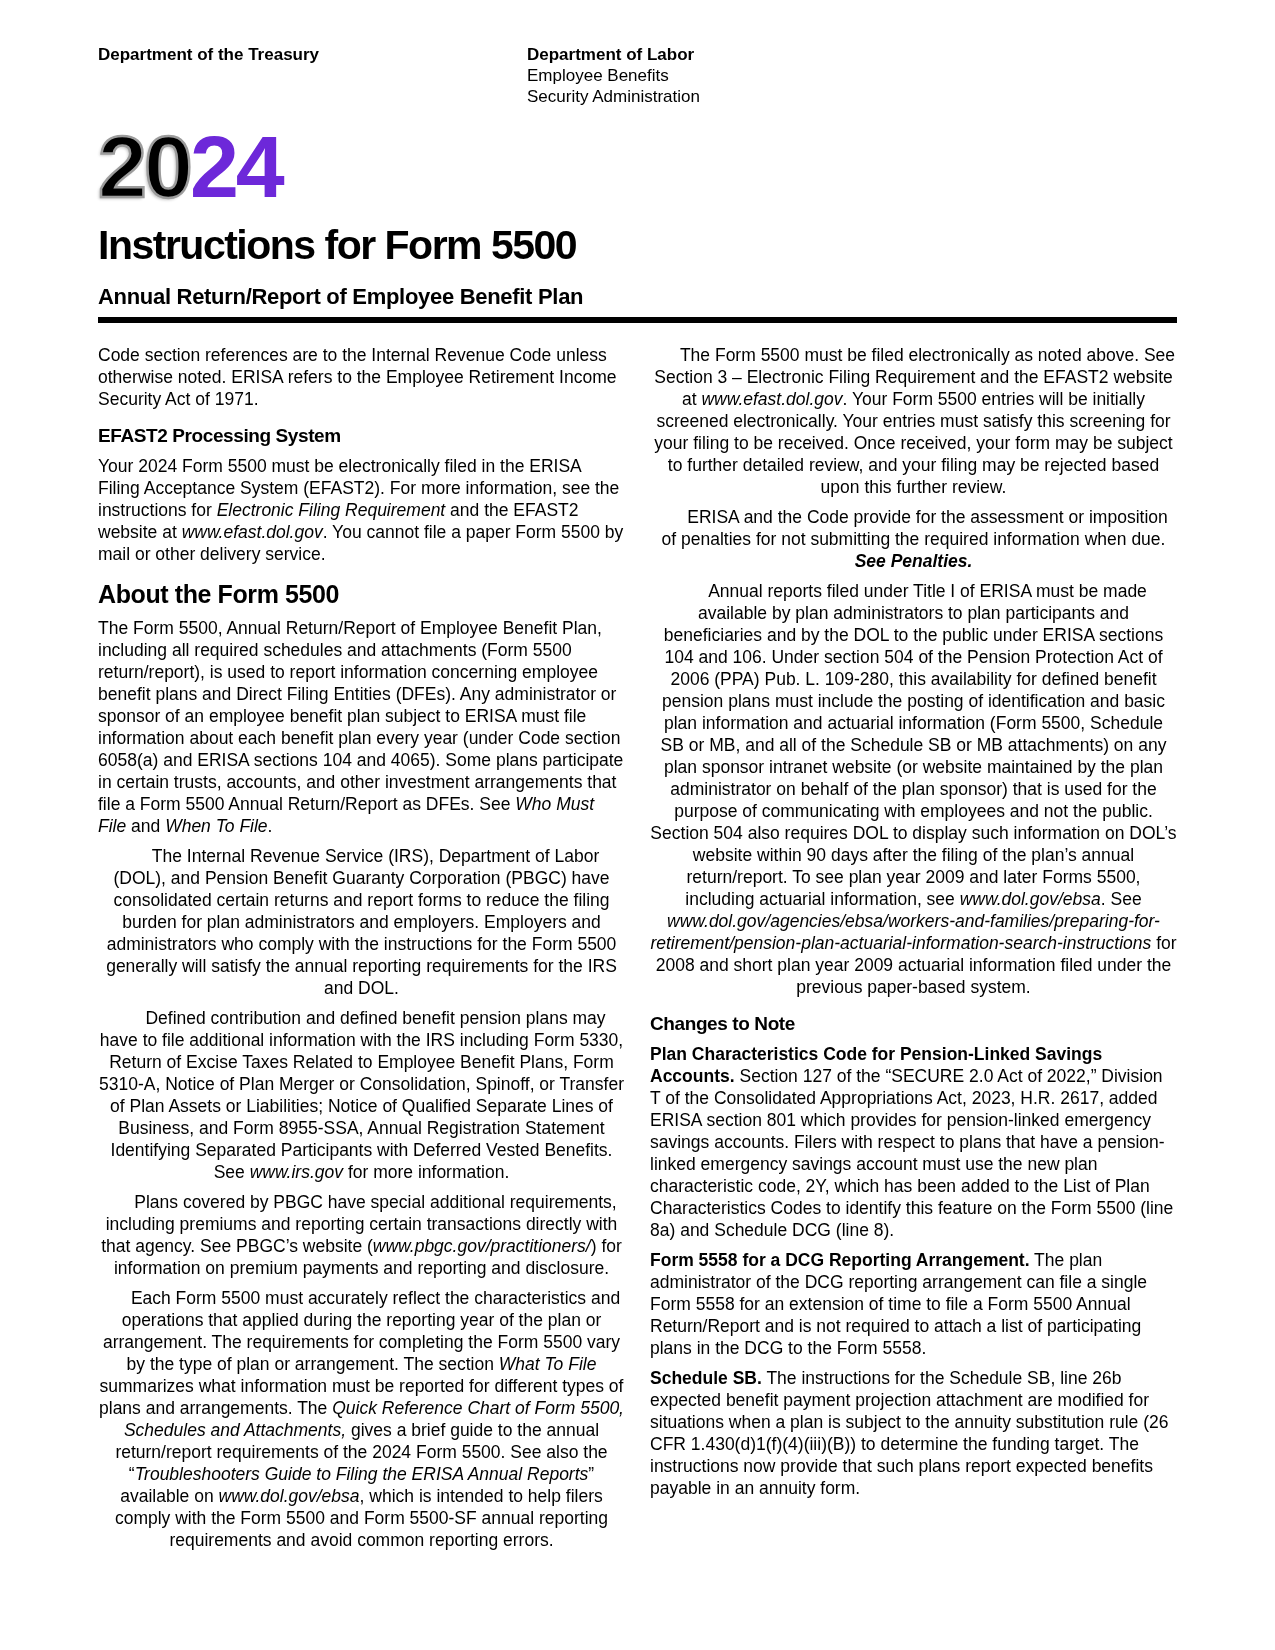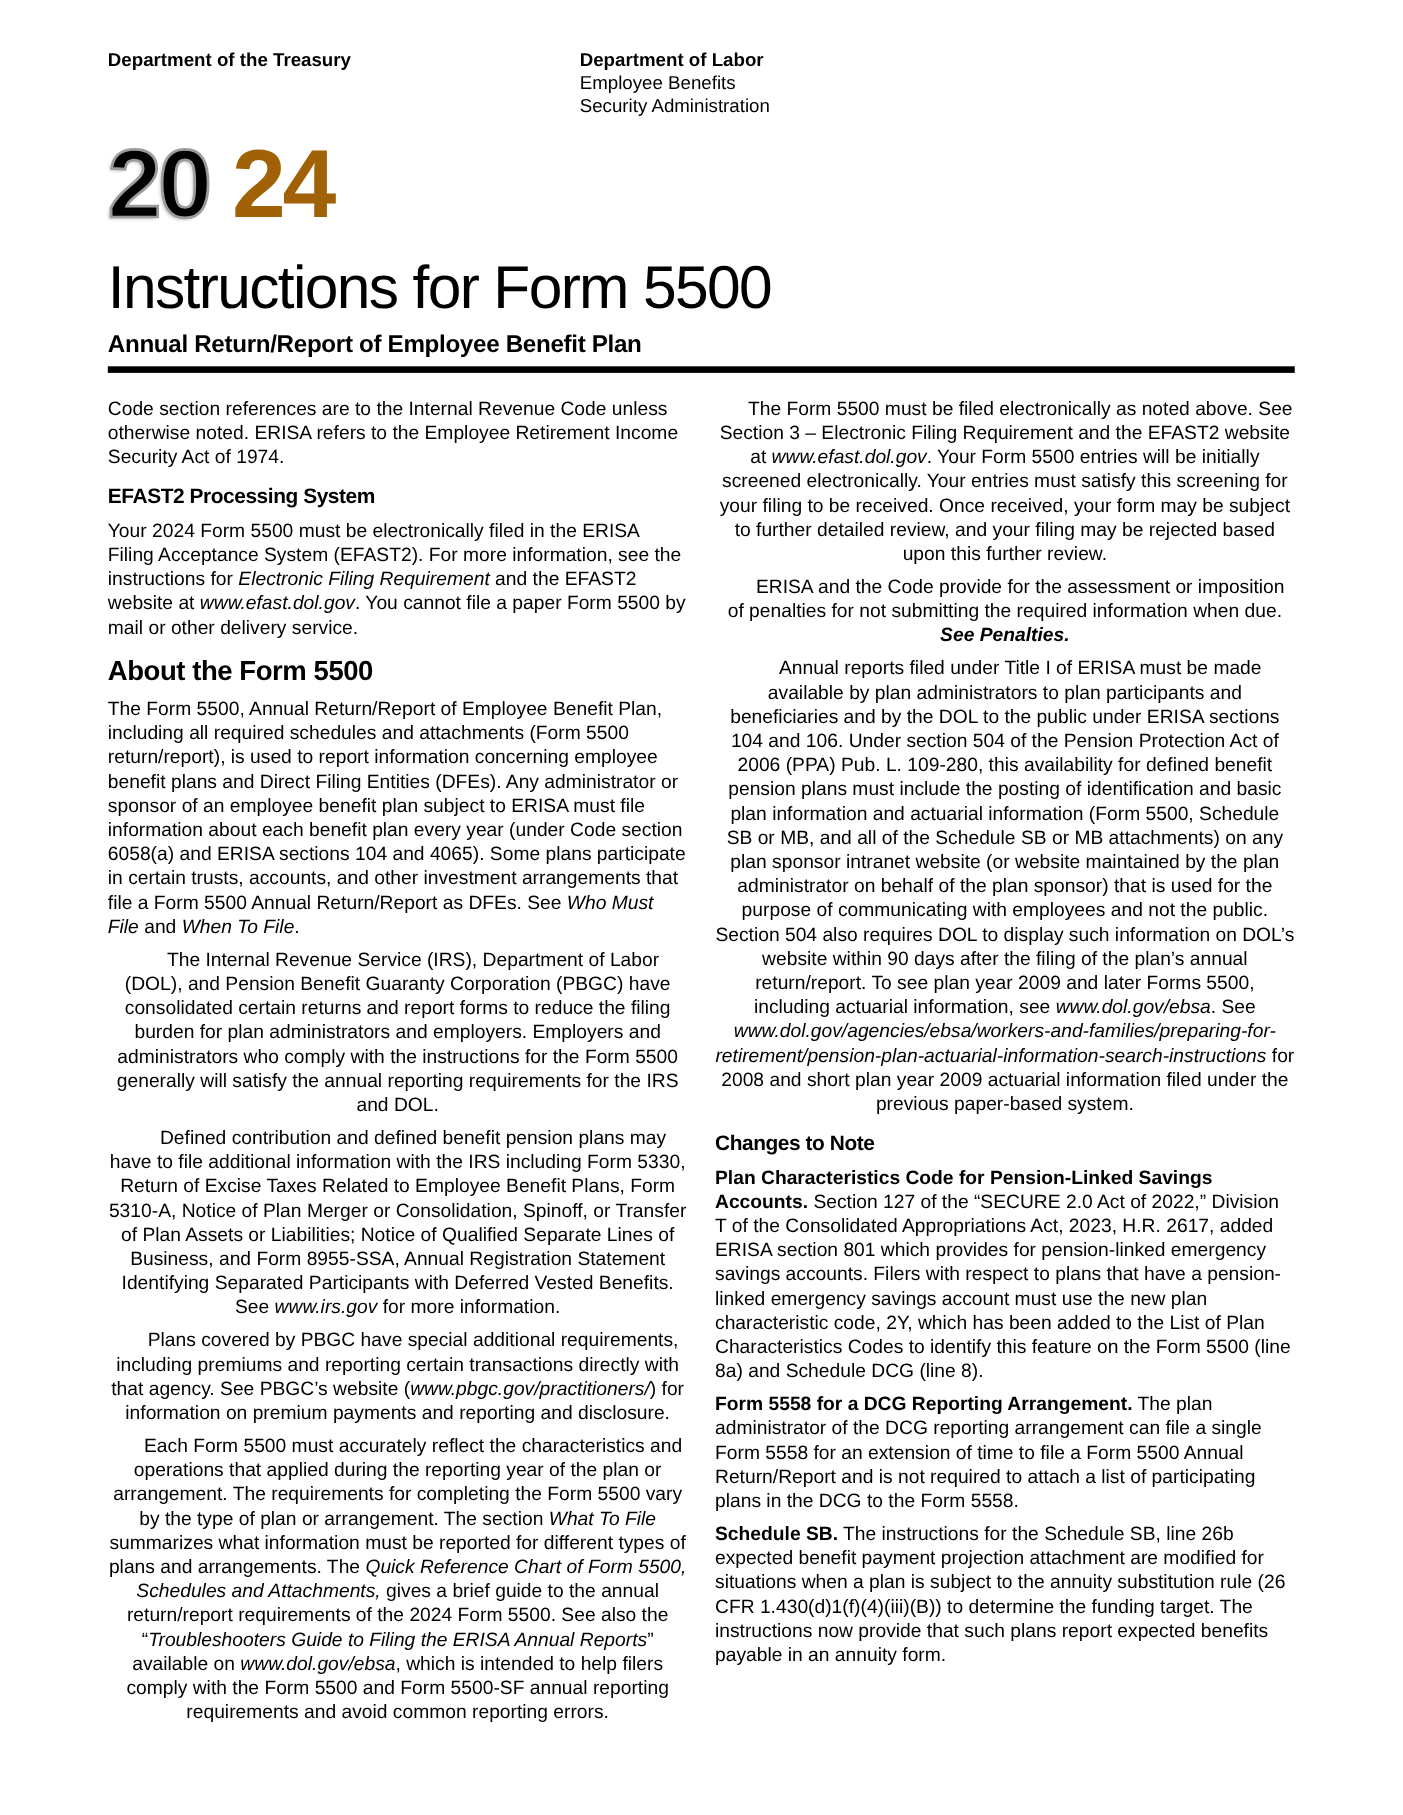--- a/index.html
+++ b/index.html
@@ -15,22 +15,22 @@
   .header-row{display:flex;font-size:17px;line-height:21px;}
   .agency{white-space:nowrap;}
   .agency-1{width:429px;}
   .agency-2{width:298px;}
   .agency-3{flex:1;}
   .agency-name{font-weight:bold;}
 
   
   .year{margin-top:22px;font-size:88px;font-weight:bold;line-height:76px;letter-spacing:-3px;}
   .year-outline{color:#000000;-webkit-text-stroke:2.5px #9c9c9c;text-shadow:-2px 2px 3px #c6c6c6;}
-  .year-solid{color:#a16207;margin-left:21px;}
-  .doc-title{font-size:55px;font-weight:400;letter-spacing:-1.5px;line-height:56px;margin-top:28px;}
+  .year-solid{color:#6d28d9;}
+  .doc-title{font-size:41px;font-weight:700;letter-spacing:-1.5px;line-height:56px;margin-top:12px;}
   .doc-subtitle{font-size:22px;font-weight:bold;letter-spacing:-0.3px;line-height:30px;margin-top:9px;}
   .title-rule{height:6px;background:#000;margin-top:5px;}
 
   
   .columns{display:flex;gap:25px;margin-top:13px;}
   .col{width:527px;font-size:17.5px;line-height:22px;}
   .col p.para{margin:8px 0;}
   .col > :first-child{margin-top:0;}
   .para.indent{text-indent:28px;text-align:center;}
   h2.sec-h1,h2.sec-h2{font-weight:bold;letter-spacing:-0.4px;margin:15px 0 7px 0;line-height:1.15;}
@@ -58,21 +58,21 @@
   </div>
 
   <div class="year"><span class="year-outline">20</span><span class="year-solid">24</span></div>
 
   <div class="doc-title">Instructions for Form 5500</div>
   <div class="doc-subtitle">Annual Return/Report of Employee Benefit Plan</div>
   <div class="title-rule"></div>
 
   <div class="columns">
     <div class="col" id="col-left">
-        <p class="para">Code section references are to the Internal Revenue Code unless otherwise noted. ERISA refers to the Employee Retirement Income Security Act of 1974.</p>
+        <p class="para">Code section references are to the Internal Revenue Code unless otherwise noted. ERISA refers to the Employee Retirement Income Security Act of 1971.</p>
         <h2 class="sec-h1">EFAST2 Processing System</h2>
         <p class="para">Your 2024 Form 5500 must be electronically filed in the ERISA Filing Acceptance System (EFAST2). For more information, see the instructions for <span class="i">Electronic Filing Requirement</span> and the EFAST2 website at <span class="i">www.efast.dol.gov</span>. You cannot file a paper Form 5500 by mail or other delivery service.</p>
         <h2 class="sec-h2">About the Form 5500</h2>
         <p class="para">The Form 5500, Annual Return/Report of Employee Benefit Plan, including all required schedules and attachments (Form 5500 return/report), is used to report information concerning employee benefit plans and Direct Filing Entities (DFEs). Any administrator or sponsor of an employee benefit plan subject to ERISA must file information about each benefit plan every year (under Code section 6058(a) and ERISA sections 104 and 4065). Some plans participate in certain trusts, accounts, and other investment arrangements that file a Form 5500 Annual Return/Report as DFEs. See <span class="i">Who Must File</span> and <span class="i">When To File</span>.</p>
         <p class="para indent">The Internal Revenue Service (IRS), Department of Labor (DOL), and Pension Benefit Guaranty Corporation (PBGC) have consolidated certain returns and report forms to reduce the filing burden for plan administrators and employers. Employers and administrators who comply with the instructions for the Form 5500 generally will satisfy the annual reporting requirements for the IRS and DOL.</p>
         <p class="para indent">Defined contribution and defined benefit pension plans may have to file additional information with the IRS including Form 5330, Return of Excise Taxes Related to Employee Benefit Plans, Form 5310-A, Notice of Plan Merger or Consolidation, Spinoff, or Transfer of Plan Assets or Liabilities; Notice of Qualified Separate Lines of Business, and Form 8955-SSA, Annual Registration Statement Identifying Separated Participants with Deferred Vested Benefits. See <span class="i">www.irs.gov</span> for more information.</p>
         <p class="para indent">Plans covered by PBGC have special additional requirements, including premiums and reporting certain transactions directly with that agency. See PBGC’s website (<span class="i">www.pbgc.gov/practitioners/</span>) for information on premium payments and reporting and disclosure.</p>
         <p class="para indent">Each Form 5500 must accurately reflect the characteristics and operations that applied during the reporting year of the plan or arrangement. The requirements for completing the Form 5500 vary by the type of plan or arrangement. The section <span class="i">What To File</span> summarizes what information must be reported for different types of plans and arrangements. The <span class="i">Quick Reference Chart of Form 5500, Schedules and Attachments,</span> gives a brief guide to the annual return/report requirements of the 2024 Form 5500. See also the “<span class="i">Troubleshooters Guide to Filing the ERISA Annual Reports</span>” available on <span class="i">www.dol.gov/ebsa</span>, which is intended to help filers comply with the Form 5500 and Form 5500-SF annual reporting requirements and avoid common reporting errors.</p>
       </div>
     <div class="col" id="col-right">

